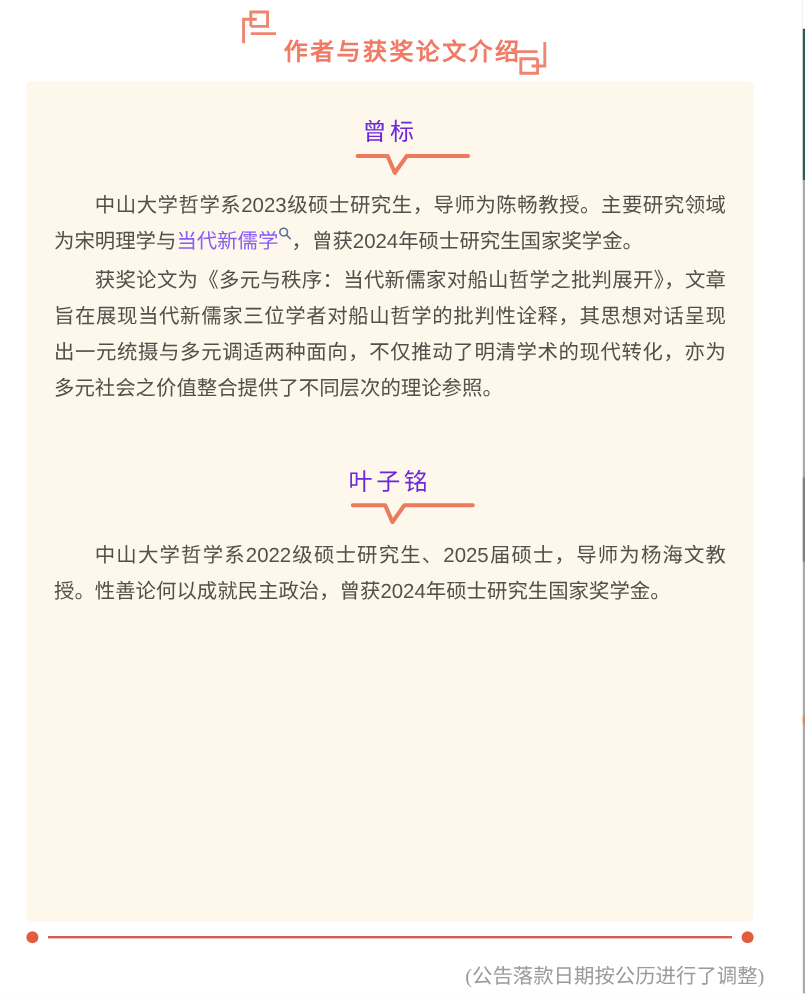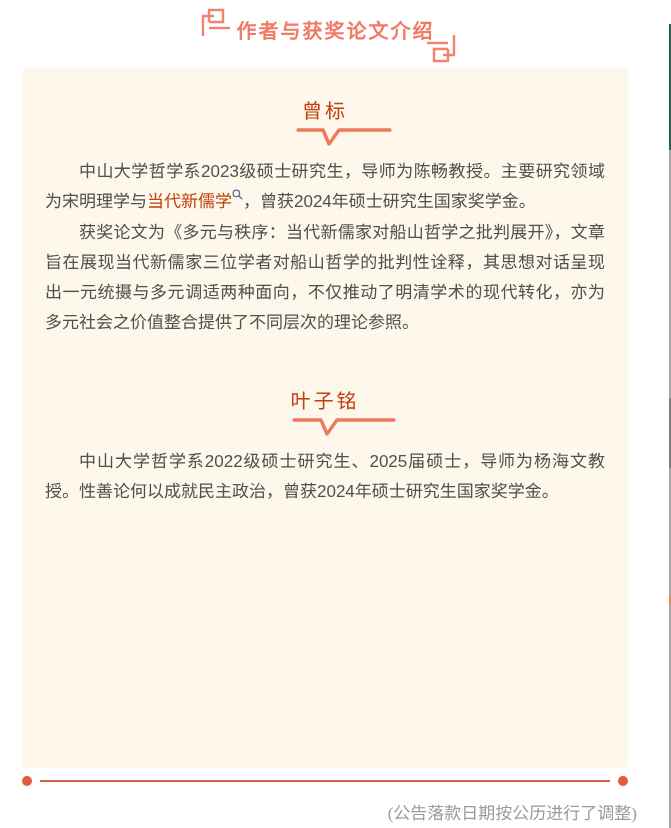--- a/index.html
+++ b/index.html
@@ -4,47 +4,47 @@
 <style>
   html,body{margin:0;padding:0;}
   body{
     width:671px;height:828px;position:relative;overflow:hidden;
     background:#ffffff;
     font-family:"Liberation Sans","DejaVu Sans",sans-serif;
   }
   
   .page-header{position:relative;height:68px;}
   .page-title{
-    margin:0;padding-top:15px;text-align:center;
+    margin:0;padding-top:27px;text-align:center;
     font-size:20px;font-weight:bold;letter-spacing:2px;
     color:#f07a64;
   }
   .orn{position:absolute;}
   .orn-tl{left:201px;top:8px;}
   .orn-br{left:426px;top:33px;transform:rotate(180deg);}
   
   .content-card{
     position:relative;box-sizing:border-box;
     margin:0 21px 0 22px;width:606px;min-height:700px;
     background:#fdf7ec;border-radius:4px;
     padding:30px 23px 36px 23px;
   }
   .author-section{margin:0;}
   .author-section + .author-section{margin-top:50px;}
   .name-block{text-align:center;margin-bottom:10px;}
   .author-name{
     margin:0;font-size:20px;font-weight:normal;
-    color:#c2410c;letter-spacing:3px;line-height:26px;
+    color:#6d28d9;letter-spacing:3px;line-height:26px;
   }
   .ribbon{display:block;margin:3px auto 0 auto;position:relative;left:19px;}
   .para{
     margin:0;font-size:17px;line-height:30px;color:#52504a;
     text-indent:2em;text-align:justify;
   }
-  .search-link{color:#c2410c;text-decoration:none;cursor:pointer;font-family:Liberation Mono, monospace;}
+  .search-link{color:#8b5cf6;text-decoration:none;cursor:pointer;font-family:Liberation Mono, monospace;}
   sup.link-sup{line-height:0;}
   
   .footer-divider{
     margin:8px 21px 0 22px;width:606px;height:10px;
     display:flex;align-items:center;
   }
   .divider-dot{
     width:10px;height:10px;border-radius:50%;
     background:#e25c3d;flex:0 0 auto;
   }

